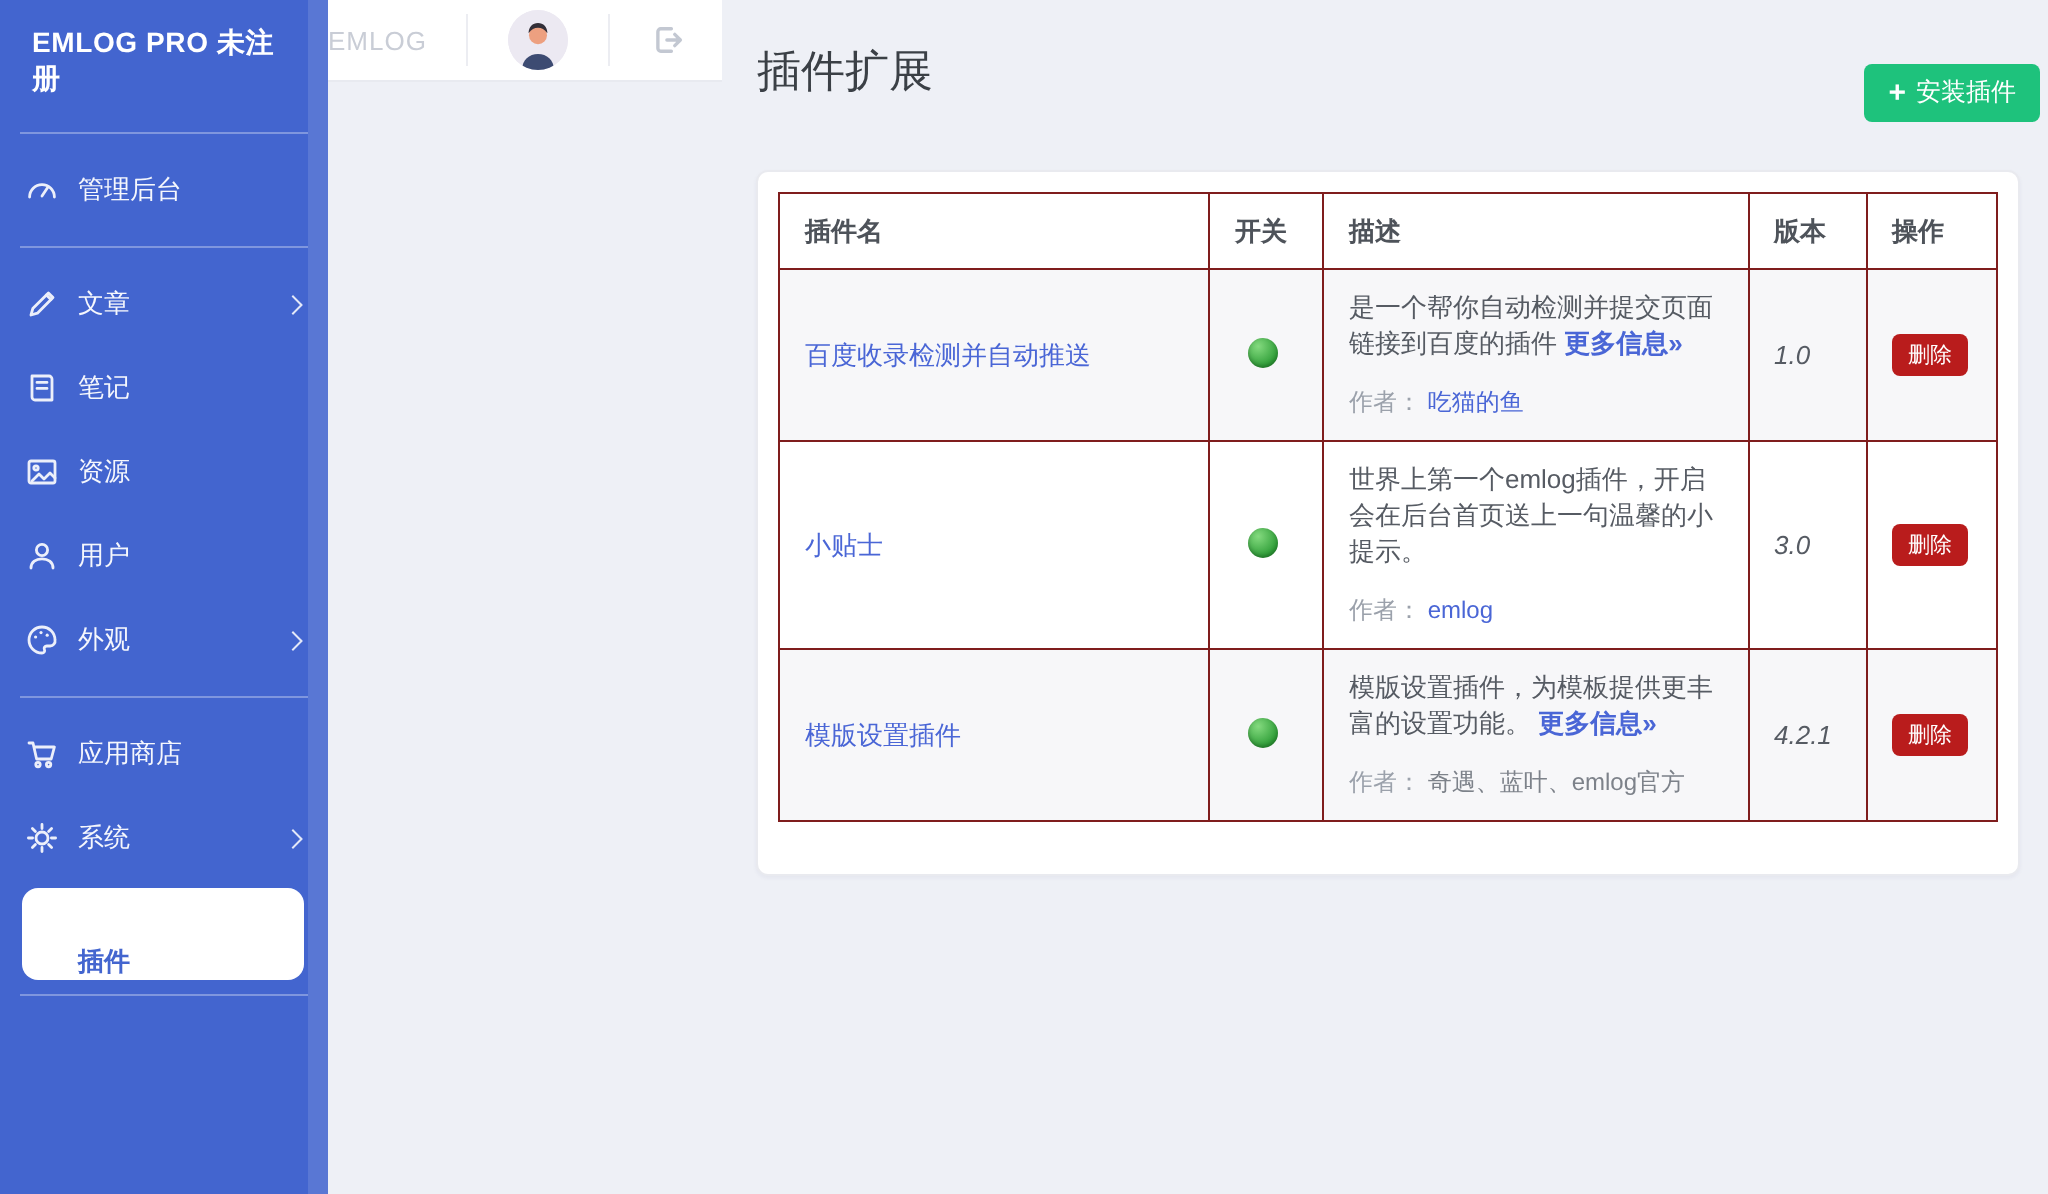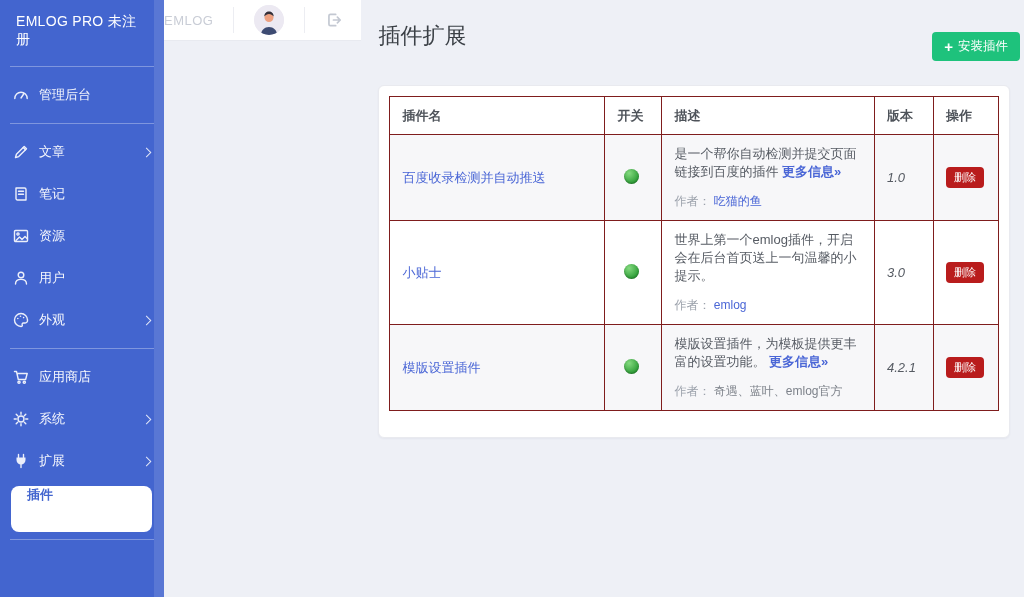--- a/index.html
+++ b/index.html
@@ -4,31 +4,31 @@
 <style>
   * { margin:0; padding:0; box-sizing:border-box; }
   html,body { width:1024px; height:597px; overflow:hidden;
     font-family:"Liberation Sans","DejaVu Sans",sans-serif; background:#eef0f6; }
   .app { display:flex; width:1024px; height:597px; }
 
   
   .sidebar { position:relative; width:164px; height:597px; background:#4365cf; flex:0 0 164px; }
   .sidebar::after { content:""; position:absolute; top:0; right:0; width:10px; height:100%;
     background:rgba(255,255,255,.12); pointer-events:none; }
-  .logo { color:#fff; font-size:14px; font-weight:normal; padding:13px 16px 10px 16px; letter-spacing:.3px; }
+  .logo { color:#fff; font-size:14px; font-weight:bold; padding:13px 16px 10px 16px; letter-spacing:.3px; }
   .side-divider { height:1px; background:rgba(255,255,255,.32); margin:7px 10px; }
   .side-item { display:flex; align-items:center; height:42px; padding:0 14px 0 13px;
     color:rgba(255,255,255,.95); font-size:13px; cursor:pointer; }
   .side-item .icon { width:16px; height:16px; margin-right:10px; display:inline-flex; opacity:.9; }
   .side-item .icon svg { width:16px; height:16px; stroke:#fff; fill:none;
     stroke-width:1.4; stroke-linecap:round; stroke-linejoin:round; }
   .chev { margin-left:auto; width:7px; height:7px; border-right:1.6px solid rgba(255,255,255,.85);
     border-top:1.6px solid rgba(255,255,255,.85); transform:rotate(45deg); }
   .submenu-active { margin:4px 12px 6px 11px; height:46px; background:#fff; border-radius:8px;
-    display:flex; align-items:flex-start; padding-left:16px; color:#4365cf; font-size:13px;
+    display:flex; align-items:flex-end; padding-left:28px; color:#4365cf; font-size:13px;
     font-weight:600; cursor:pointer; }
 
   
   .main { flex:1; display:flex; flex-direction:row; background:#eef0f6; }
   .topbar { height:41px; background:#fff; border-bottom:1px solid #e8eaf0;
     display:flex; align-items:center; justify-content:flex-end; padding-right:12px; }
   .brand { color:#c9cdd6; font-size:13px; letter-spacing:.5px; margin-right:20px; cursor:pointer; }
   .top-sep { width:1px; height:26px; background:#ecedf2; }
   .avatar { width:30px; height:30px; border-radius:50%; overflow:hidden; margin:0 20px; cursor:pointer;
     background:#ece9f2; }
@@ -157,31 +157,20 @@
       <span class="icon">
         <svg viewBox="0 0 16 16">
             <circle cx="8" cy="8" r="3"></circle>
             <path d="M8 1.2v2.1M8 12.7v2.1M1.2 8h2.1M12.7 8h2.1M3.2 3.2l1.5 1.5M11.3 11.3l1.5 1.5M12.8 3.2l-1.5 1.5M4.7 11.3l-1.5 1.5"></path>
           </svg>
       </span>
       <span>系统</span>
       <span class="chev"></span>
     </div>
 
-    <div class="side-item">
-      <span class="icon">
-        <svg viewBox="0 0 16 16">
-            <path d="M5.5 1.5v3M10.5 1.5v3"></path>
-            <path d="M3.5 4.5h9V7a4.5 4.5 0 0 1-9 0z" fill="#fff" stroke="none"></path>
-            <path d="M8 11.5v3"></path>
-          </svg>
-      </span>
-      <span>扩展</span>
-      <span class="chev"></span>
-    </div>
 
     <div class="submenu-active">
       <span>插件</span>
     </div>
     <div class="side-divider"></div>
   </aside>
 
   <div class="main">
 
     <div class="topbar">

